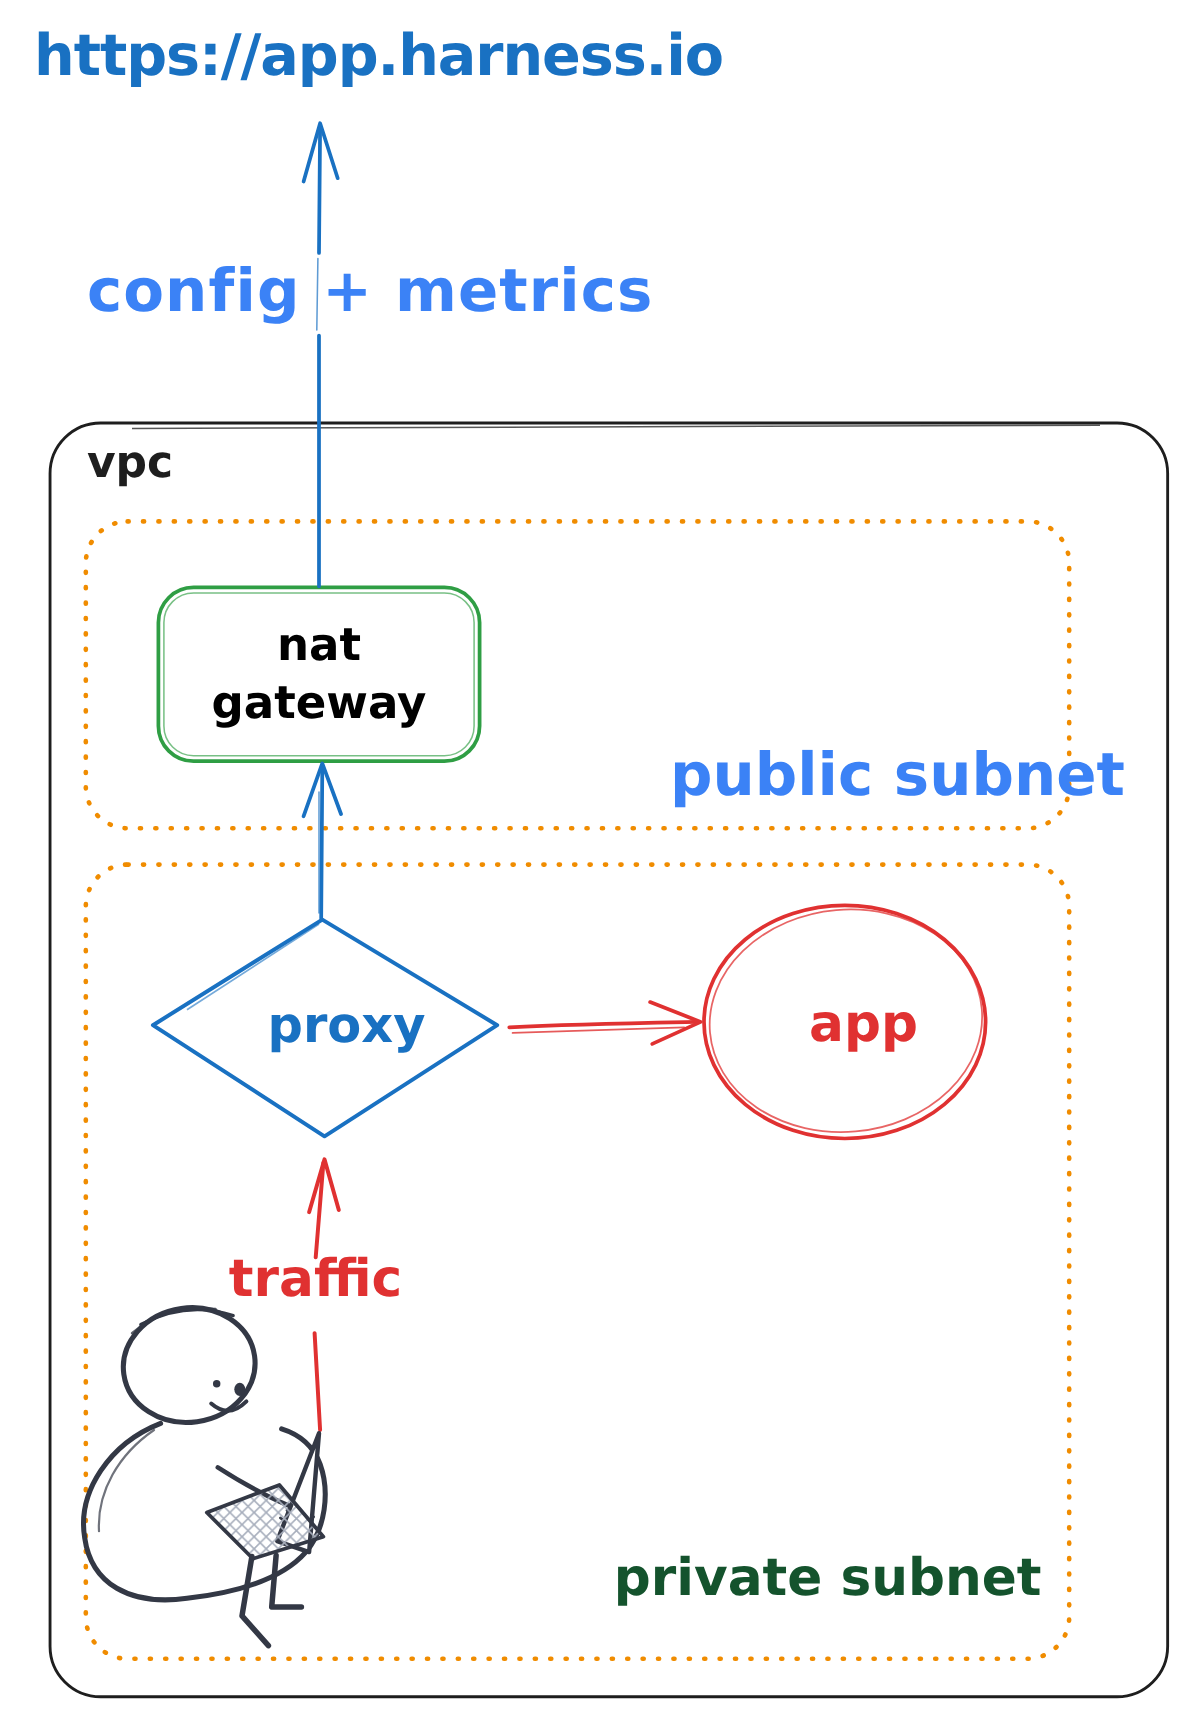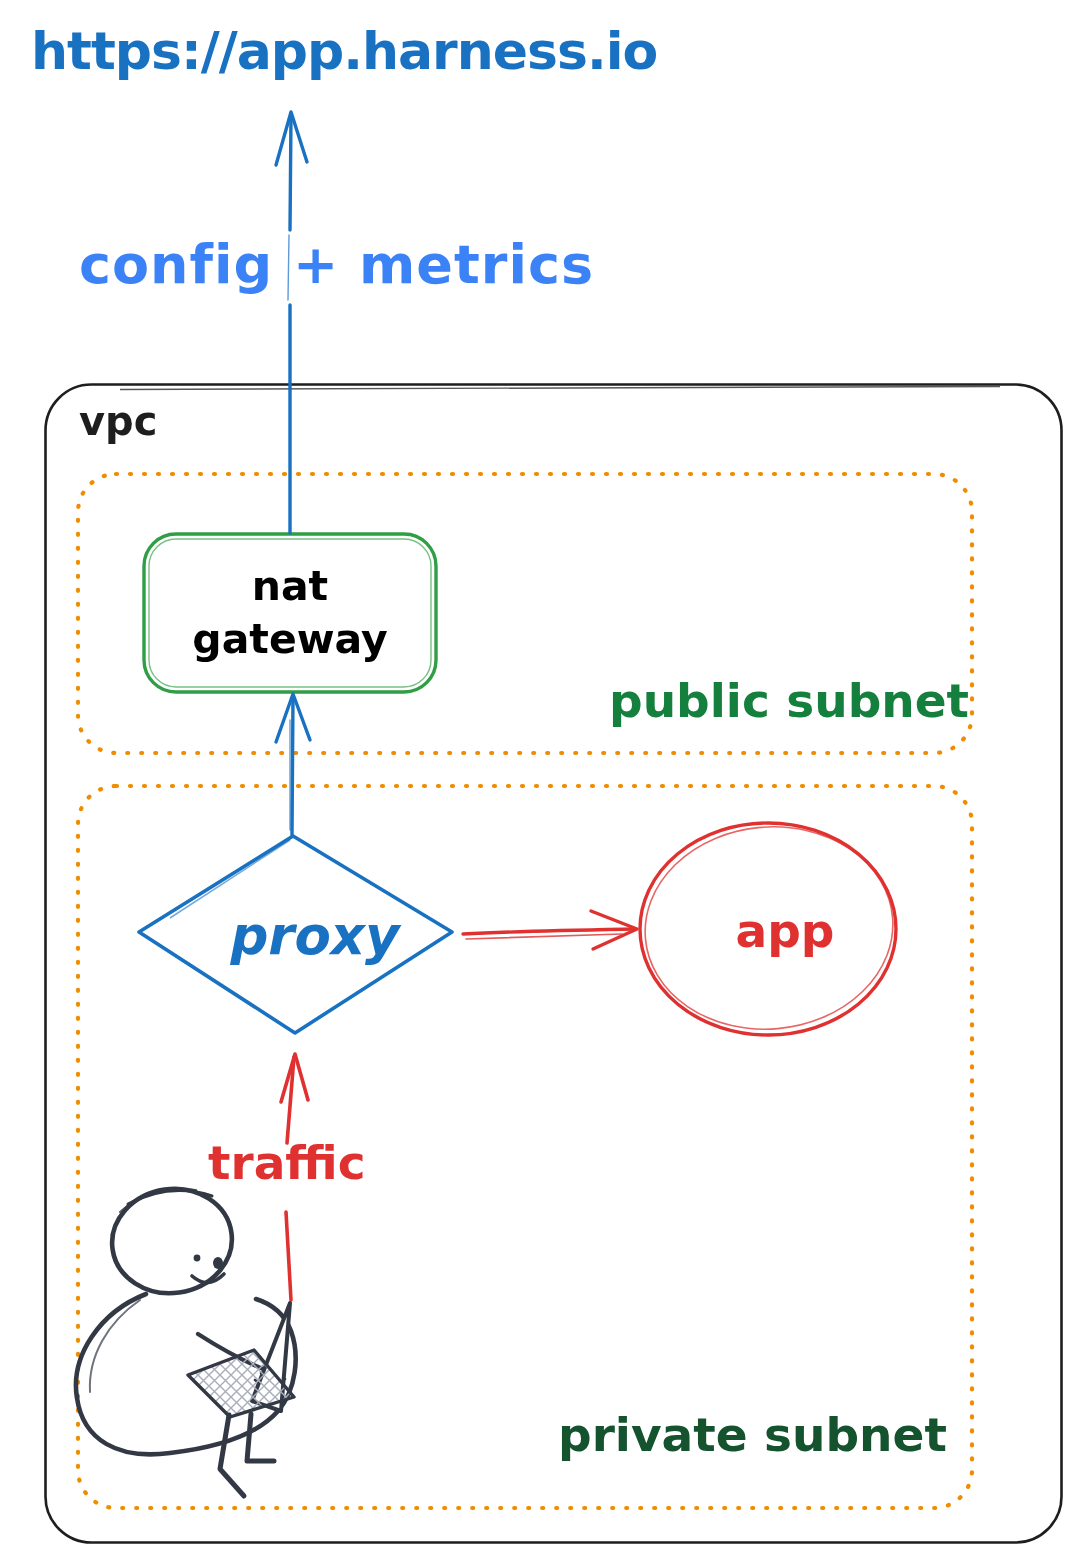--- a/index.html
+++ b/index.html
@@ -16,24 +16,24 @@
     position: absolute;
     white-space: nowrap;
     font-weight: 600;
     line-height: 1.15;
     user-select: none;
     margin-left: 17px;
   }
   .lbl-url       { left: 14px;  top: 22px;   font-size: 52px; color: #1971c2; letter-spacing: -1px; }
   .lbl-config    { left: 62px;  top: 234px;  font-size: 54px; color: #3b82f6; letter-spacing: 1px; }
   .lbl-vpc       { left: 62px;  top: 398px;  font-size: 40px; color: #1e1e1e; font-weight: 700; }
-  .lbl-public    { left: 592px; top: 674px;  font-size: 47px; color: #15803d; }
+  .lbl-public    { left: 592px; top: 674px;  font-size: 54px; color: #3b82f6; }
   .lbl-private   { left: 541px; top: 1408px; font-size: 47px; color: #14532d; }
   .lbl-traffic   { left: 191px; top: 1136px; font-size: 47px; color: #e03131; }
-  .lbl-proxy     { left: 193px; top: 906px;  width: 210px; text-align: center; font-size: 53px; color: #1971c2; font-style: italic; }
+  .lbl-proxy     { left: 193px; top: 906px;  width: 210px; text-align: center; font-size: 45px; color: #1971c2; }
   .lbl-app       { left: 663px; top: 904px;  width: 210px; text-align: center; font-size: 47px; color: #e03131; }
   .nat-box-label {
     position: absolute;
     left: 144px; top: 534px; width: 292px; height: 158px;
     display: flex; flex-direction: column; align-items: center; justify-content: center;
     font-size: 41px; line-height: 1.3; font-weight: 600; color: #000000;
     user-select: none;
   }
 </style>
 </head>

